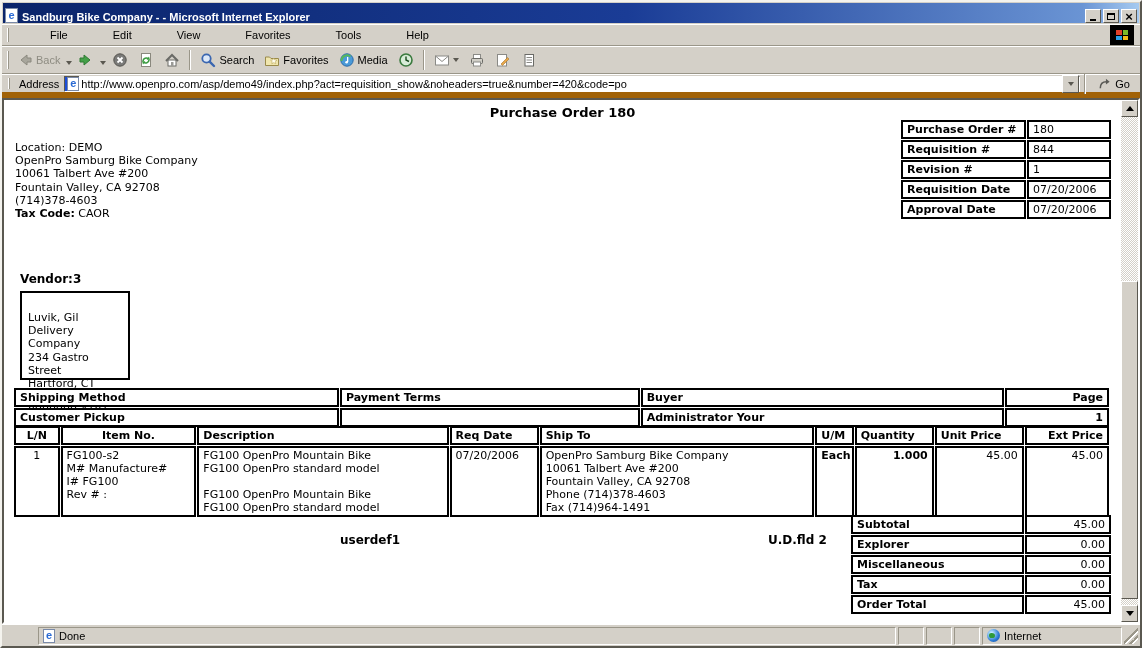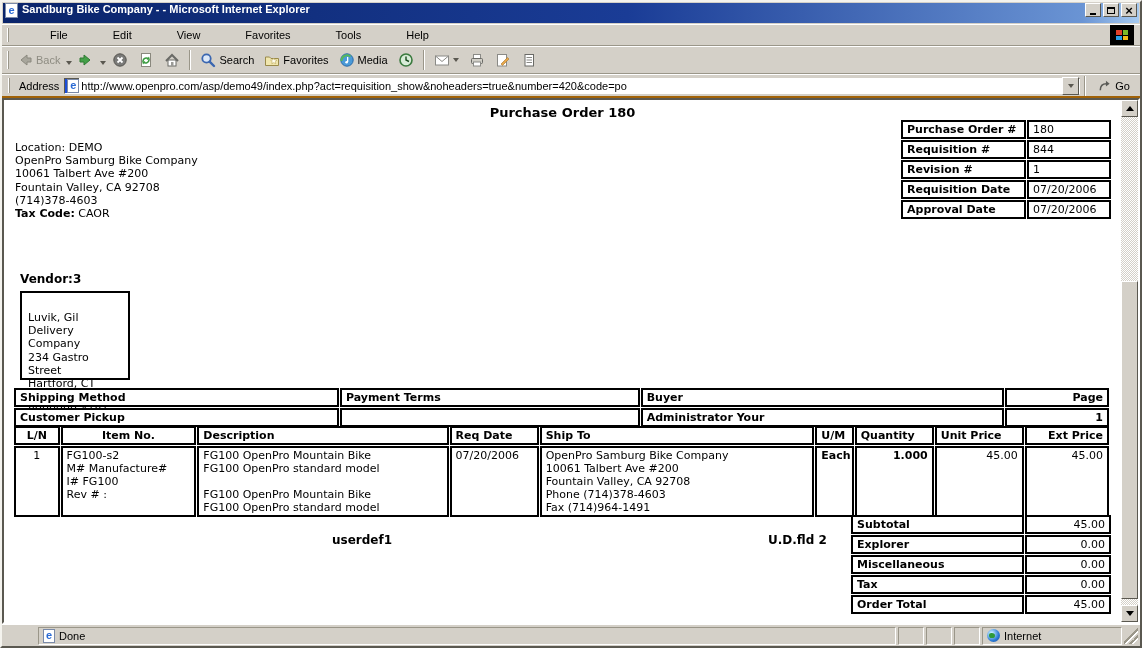--- a/index.html
+++ b/index.html
@@ -3,21 +3,21 @@
 <meta charset="utf-8">
 <style>
   * { margin:0; padding:0; box-sizing:border-box; }
   html,body { width:1142px; height:648px; overflow:hidden; background:#3a6ea5;
               font-family:"Liberation Sans", sans-serif; }
   .window { width:1142px; height:648px; background:#d4d0c8; display:flex; flex-direction:column;
             border:2px solid; border-color:#f4f3ee #5a5850 #5a5850 #f4f3ee; }
 
   
   .titlebar { height:20px; margin:1px; background:linear-gradient(to right,#0a246a 0%,#1a3c96 55%,#6a94d4 95%,#a6caf0 100%);
-              display:flex; align-items:flex-start; padding:0 2px; flex:none; }
+              display:flex; align-items:flex-end; padding:0 2px; flex:none; }
   .ie-ic { width:13px; height:15px; background:#fff; border:1px solid #7a8aa8; display:inline-flex;
            align-items:center; justify-content:center; flex:none; }
   .ie-ic::after { content:"e"; color:#2a6ad4; font-weight:bold; font-size:11px; line-height:11px; }
   .ie-ic.tiny { width:12px; height:14px; }
   .title-text { color:#fff; font-weight:bold; font-size:11px; margin-left:4px; flex:1;
                 white-space:nowrap; overflow:hidden; }
   .winbtns { display:flex; gap:2px; flex:none; }
   .wbtn { width:16px; height:14px; background:#d4d0c8; border:1px solid; border-color:#fff #5a5850 #5a5850 #fff;
           display:inline-flex; align-items:center; justify-content:center; padding:0; }
   .g-min { width:6px; height:2px; background:#000; margin-top:7px; }
@@ -43,21 +43,21 @@
           border:1px solid transparent; font-size:11px; color:#000; }
   .tbtn.dis span { color:#8e8c82; }
   .tbtn-dd { background:none; border:none; padding:2px 1px; }
   .chev { display:inline-block; width:0; height:0; border-left:3px solid transparent;
           border-right:3px solid transparent; border-top:4px solid #5a5850; }
   .sep { width:2px; height:20px; border-left:1px solid #9a9689; border-right:1px solid #fff; margin:0 4px; }
   .tbtn svg { display:block; }
 
   
   .addressbar { height:24px; display:flex; align-items:center; border-top:1px solid #fff;
-                border-bottom:2px solid #a16207; padding:0 3px; flex:none; }
+                border-bottom:6px solid #a16207; padding:0 3px; flex:none; }
   .addr-label { font-size:11px; margin:0 5px 0 6px; }
   .addr-input { flex:1; height:16px; background:#1d4ed8; border:1px solid; border-color:#5a5850 #fff #fff #5a5850;
                 display:flex; align-items:center; padding-left:2px; }
   .addr-input input { flex:1; border:none; outline:none; font-size:11px; font-family:"Liberation Sans",sans-serif;
                       padding:0 2px; height:16px; }
   .addr-dd { width:17px; height:18px; background:#d4d0c8; border:1px solid; border-color:#fff #5a5850 #5a5850 #fff;
              display:flex; align-items:center; justify-content:center; }
   .go-btn { display:inline-flex; align-items:center; gap:3px; background:none; border:1px solid transparent;
             font-size:11px; padding:2px 6px; }
 
@@ -83,21 +83,21 @@
   .vendor-wrap { position:absolute; left:16px; top:172px; }
   .vendor-label { font-weight:bold; font-size:12px; }
   .vendor-box { margin-top:5px; width:110px; height:89px; border:2px solid #000; padding:18px 4px 0 6px;
                 line-height:13.2px; }
 
   .terms-table { position:absolute; left:9px; top:287px; width:1097px; }
   .item-table  { position:absolute; left:9px; top:325px; width:1097px; }
   .item-table td.body { height:70px; line-height:13px; }
   .totals-table { position:absolute; left:846px; top:414px; width:262px; }
   .userdef { position:absolute; top:433px; font-weight:bold; font-size:12px; }
-  .ud1 { left:328px; } .ud2 { left:764px; }
+  .ud1 { left:336px; } .ud2 { left:764px; }
 
   
   .vscroll { width:17px; flex:none; display:flex; flex-direction:column;
              background:conic-gradient(#fff 25%, #d4d0c8 0 50%, #fff 0 75%, #d4d0c8 0);
              background-size:2px 2px; }
   .sbtn { width:17px; height:17px; background:#d4d0c8; border:1px solid; border-color:#fff #5a5850 #5a5850 #fff;
           display:flex; align-items:center; justify-content:center; flex:none; }
   .tri-up { width:0; height:0; border-left:4px solid transparent; border-right:4px solid transparent;
             border-bottom:5px solid #000; }
   .tri-down { width:0; height:0; border-left:4px solid transparent; border-right:4px solid transparent;

